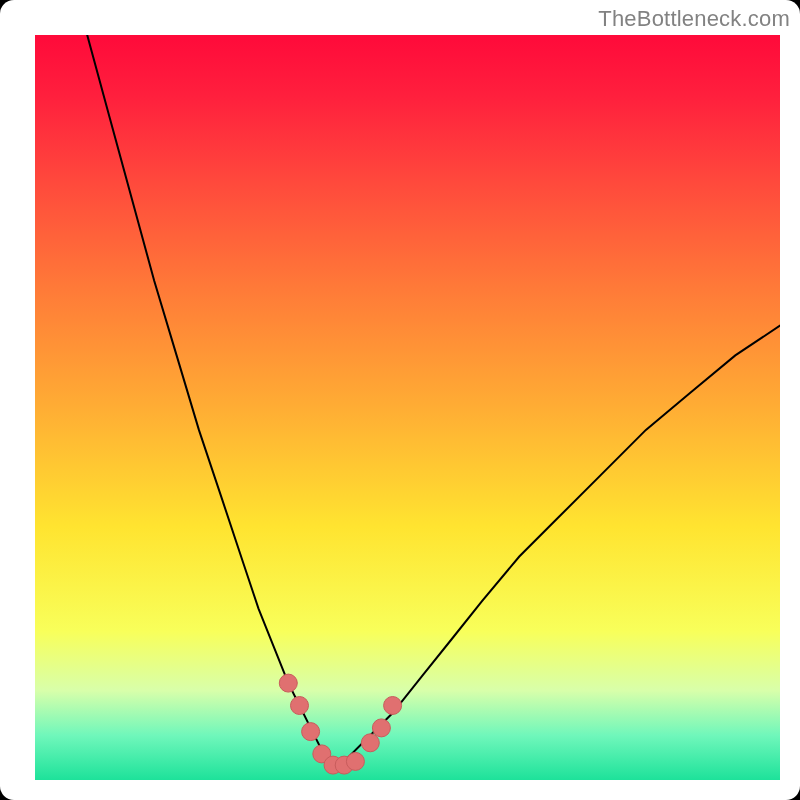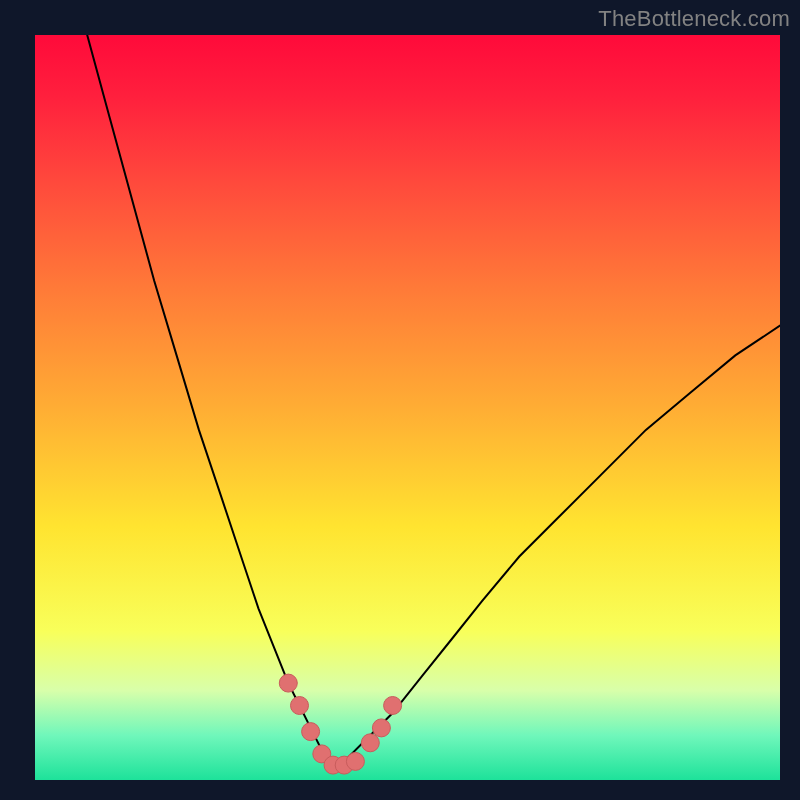--- a/index.html
+++ b/index.html
@@ -8,21 +8,22 @@
     width: 800px;
     height: 800px;
     background: #000;
     overflow: hidden;
     font-family: Arial, Helvetica, sans-serif;
   }
   .frame {
     position: absolute;
     width: 800px;
     height: 800px;
-    background: #0f172a;
+    background: #ffffff;
+    border-radius: 14px;
   }
   .plot-area {
     position: absolute;
     left: 35px;
     top: 35px;
     width: 745px;
     height: 745px;
     
     background: linear-gradient(to bottom,
       #ff0a3a 0%,

